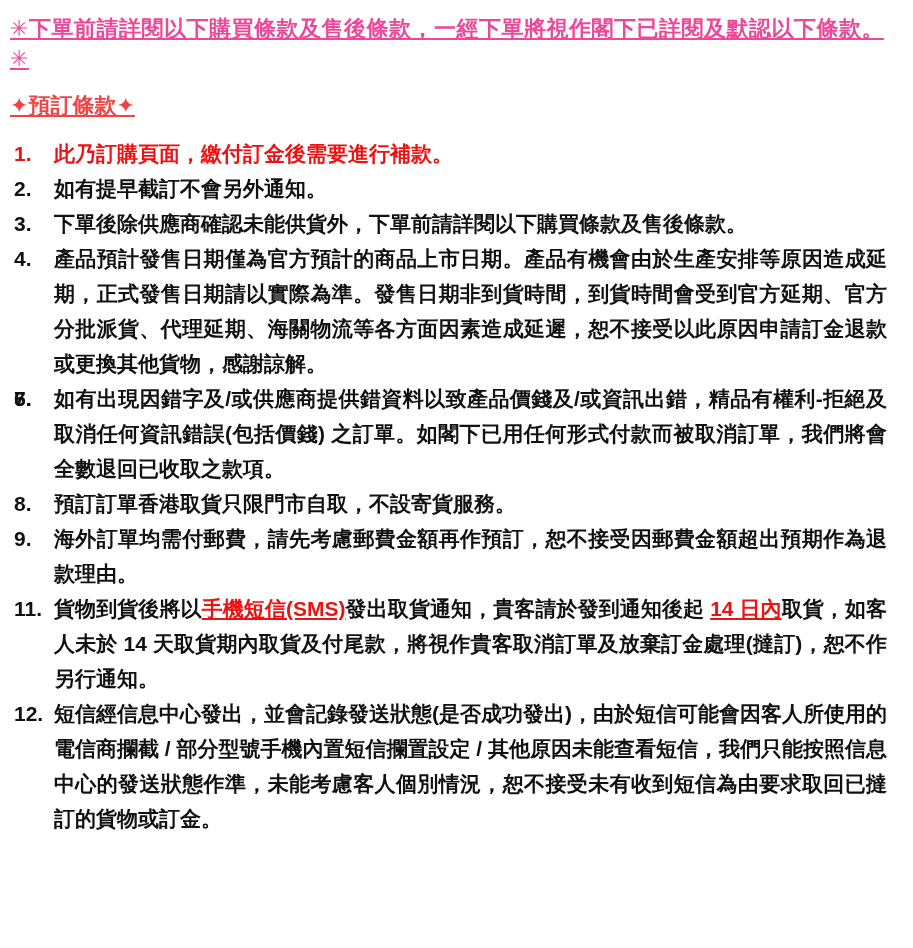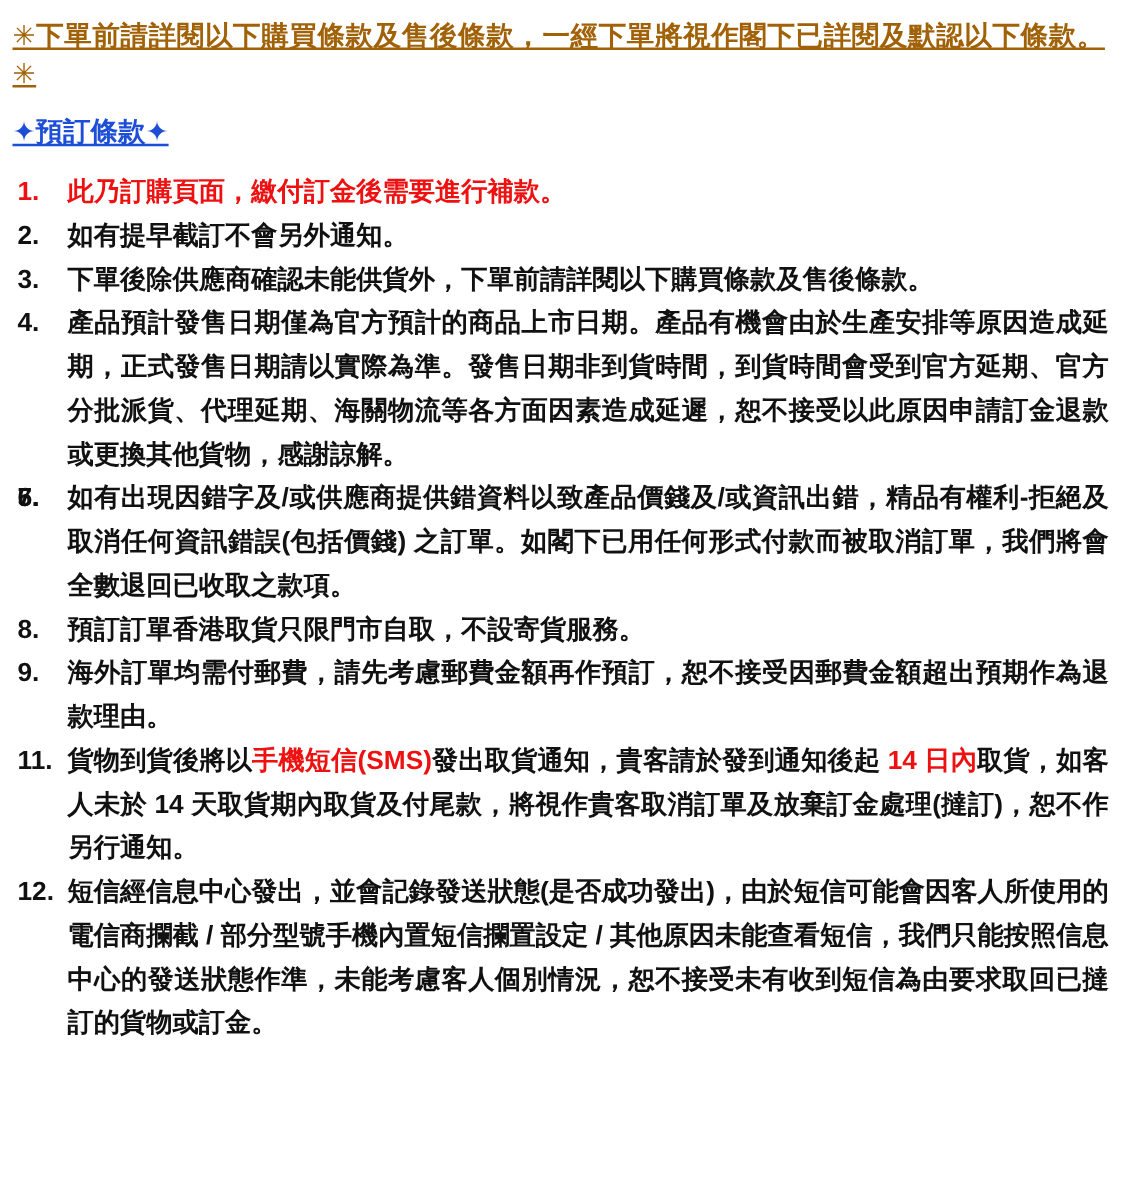--- a/index.html
+++ b/index.html
@@ -3,36 +3,36 @@
 <meta charset="utf-8">
 <style>
   html,body{margin:0;padding:0;background:#ffffff;}
   body{
     width:913px;height:948px;overflow:hidden;box-sizing:border-box;
     font-family:"Liberation Sans","DejaVu Sans",sans-serif;
     font-weight:bold;color:#111111;
   }
   .doc{padding:12px 26px 0 8px;box-sizing:border-box;}
   .notice-header{
-    color:#a16207;text-decoration:underline;
+    color:#ec4899;text-decoration:underline;
     font-size:22px;line-height:30px;margin:2px 0 18px 2px;
     letter-spacing:0.5px;
   }
   .section-title{
-    color:#1d4ed8;text-decoration:underline;
+    color:#ef4444;text-decoration:underline;
     font-size:22px;line-height:28px;margin:0 0 16px 2px;display:inline-block;
   }
   ol.terms{
     list-style:none;margin:0;padding:0;
     font-size:21px;line-height:35px;text-align:justify;
   }
   ol.terms li{position:relative;padding-left:46px;}
   ol.terms .num{position:absolute;left:6px;top:0;}
   .red{color:#ee1111;}
-  .red-underline{color:#ee1111;}
+  .red-underline{color:#ee1111;text-decoration:underline;}
 </style>
 </head>
 <body>
 
 <div class="doc">
   <div class="notice-header">✳下單前請詳閱以下購買條款及售後條款，一經下單將視作閣下已詳閱及默認以下條款。✳</div>
   <div>
     <span class="section-title">✦預訂條款✦</span>
   </div>
   <ol class="terms">

